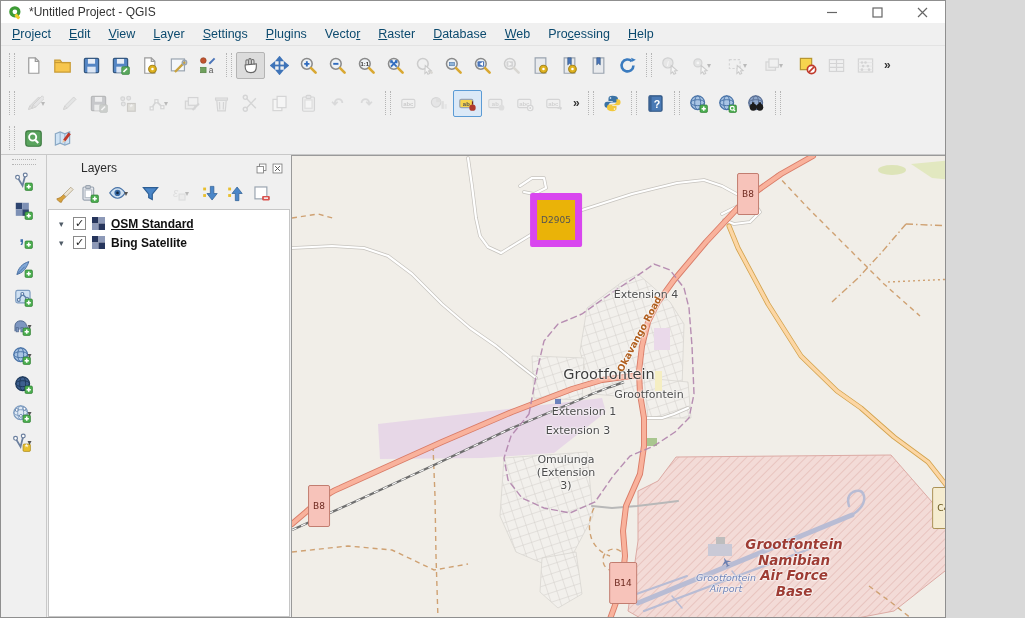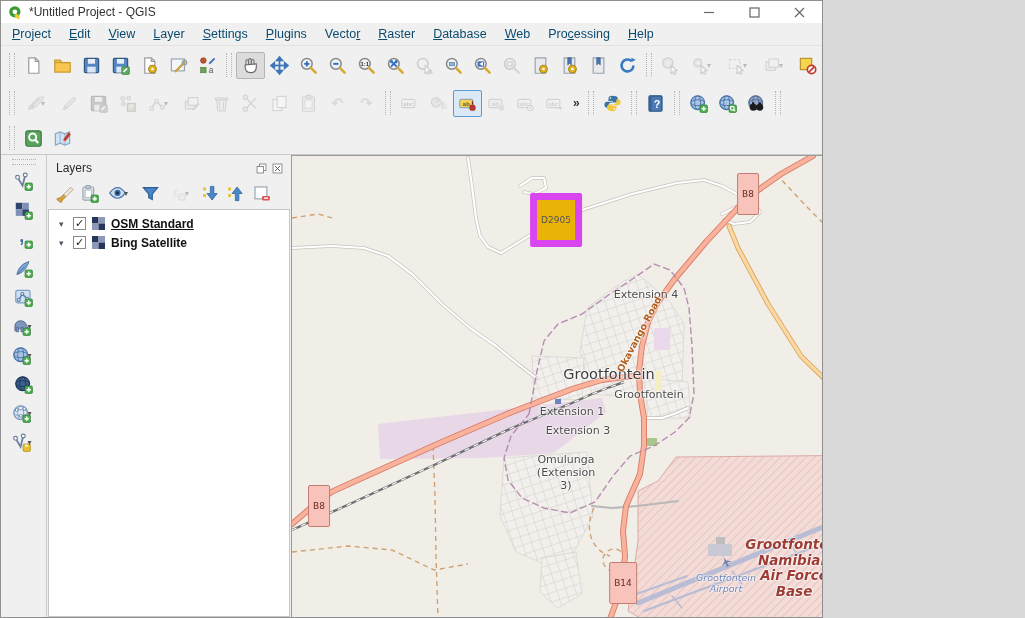--- a/index.html
+++ b/index.html
@@ -1,17 +1,17 @@
 <!DOCTYPE html>
 <html><head>
 <meta charset="utf-8">
 <style>
   html,body{margin:0;padding:0;background:#d9d9d9;}
   *{box-sizing:border-box;}
-  .window{width:823px;height:618px;overflow:hidden;position:relative;background:#f0f0f0;
+  .window{width:946px;height:618px;overflow:hidden;position:relative;background:#f0f0f0;
     font-family:"Liberation Sans",sans-serif;border:1px solid #8f8f8f;}
   
   .titlebar{height:22px;background:#fff;display:flex;align-items:center;padding-left:7px;}
   .titlebar .title{font-size:12px;color:#333;margin-left:6px;flex:1;}
   .win-controls{display:flex;height:22px;}
   .win-btn{width:45px;display:flex;align-items:center;justify-content:center;color:#666;}
   
   .menubar{height:23px;background:#f0f0f0;display:flex;align-items:center;padding-left:2px;border-bottom:1px solid #e3e3e3;}
   .menu-item{font-size:12.5px;color:#0c4a6e;padding:2px 9px;}
   .menu-item u{text-decoration:underline;}
@@ -26,21 +26,21 @@
   .grip{width:6px;height:24px;border-left:1px dotted #b5b5b5;border-right:1px dotted #b5b5b5;margin:0 4px;flex:0 0 auto;}
   .hgrip{height:6px;width:24px;border-top:1px dotted #b5b5b5;border-bottom:1px dotted #b5b5b5;margin:4px auto 2px auto;}
   .overflow{font-size:12px;color:#333;font-weight:bold;padding:0 4px;}
   
   .content{display:flex;height:463px;}
   .leftbar{width:46px;background:#f0f0f0;border-right:1px solid #c9c9c9;display:flex;flex-direction:column;align-items:center;}
   .vbi{width:40px;height:29px;display:flex;align-items:center;justify-content:center;}
   
   .panel{width:245px;background:#f0f0f0;border-right:1px solid #9a9a9a;display:flex;flex-direction:column;}
   .panel-header{height:24px;display:flex;align-items:center;padding:2px 6px 0 9px;}
-  .panel-header .ptitle{font-size:12px;color:#2b2b2b;flex:1;}
+  .panel-header .ptitle{font-size:12px;color:#2b2b2b;flex:1;margin-left:25px;}
   .ph-btn{width:16px;height:16px;display:flex;align-items:center;justify-content:center;}
   .panel-toolbar{height:28px;display:flex;align-items:center;padding-left:5px;}
   .panel-toolbar .tbi{width:25px;height:24px;}
   .layer-tree{flex:1;background:#fff;border:1px solid #c6c6c6;margin:2px 1px 1px 1px;padding-top:4px;}
   .layer-row{height:19px;display:flex;align-items:center;padding-left:10px;}
   .expander{font-size:9px;color:#4f5b66;width:14px;}
   .cb{width:13px;height:13px;border:1px solid #8a8a8a;background:#fff;font-size:11px;line-height:11px;
       color:#222;text-align:center;margin-right:6px;}
   .lyr-ico{margin-right:6px;display:flex;}
   .lyr-label{font-size:12px;color:#111;font-weight:600;}
@@ -851,21 +851,21 @@
           <rect x="424" y="381" width="9" height="7" fill="#bdbdbd" stroke="none"></rect>
         </g>
         <path transform="translate(434,406) rotate(-25) scale(1.2)" d="M0 -4 L0.8 -1 L4.5 1.5 L0.8 0.8 L0.6 3 L1.8 4.2 L0 3.8 L-1.8 4.2 L-0.6 3 L-0.8 0.8 L-4.5 1.5 L-0.8 -1 Z" fill="#6b7fb0"></path>
 
         <path fill="none" stroke="#b083ac" stroke-width="1.4" stroke-dasharray="7 3" opacity=".9" d="M237,258 L245,215 252,185 266,168 290,158 318,138 342,122 362,108 378,114 392,132 397,152 400,190 402,238 397,262 383,276 362,290 338,300 321,320 303,346 278,357 252,352 230,342 216,324 212,302 219,280 237,258"></path>
       </svg>
       <div id="maplabels">
           <div class="maplabel suburb" style="left: 354px; top: 138px;">Extension 4</div>
           <div class="maplabel town" style="left: 317px; top: 218px;">Grootfontein</div>
           <div class="maplabel suburb" style="left: 357px; top: 238px;">Grootfontein</div>
-          <div class="maplabel suburb" style="left: 280px; top: 255px;">Extension 1</div>
+          <div class="maplabel suburb" style="left: 292px; top: 255px;">Extension 1</div>
           <div class="maplabel suburb" style="left: 286px; top: 274px;">Extension 3</div>
           <div class="maplabel suburb" style="left: 274px; top: 316px;">Omulunga<br>(Extension<br>3)</div>
           <div class="maplabel airport" style="left: 434px; top: 427px;">Grootfontein<br>Airport</div>
           <div class="maplabel military" style="left: 502px; top: 412px;">Grootfontein<br>Namibian<br>Air Force<br>Base</div>
           <div class="maplabel street" style="left: 347px; top: 178px; transform: translate(-50%, -50%) rotate(-62deg);">Okavango Road</div>
           <div class="shield white" style="left: 264px; top: 56px;">D2905</div>
           <div class="shield pink" style="left: 456px; top: 30px;">B8</div>
           <div class="shield pink" style="left: 27px; top: 342px;">B8</div>
           <div class="shield beige" style="left: 654px; top: 344px;">C42</div>
           <div class="shield pink" style="left: 331px; top: 419px;">B14</div>

